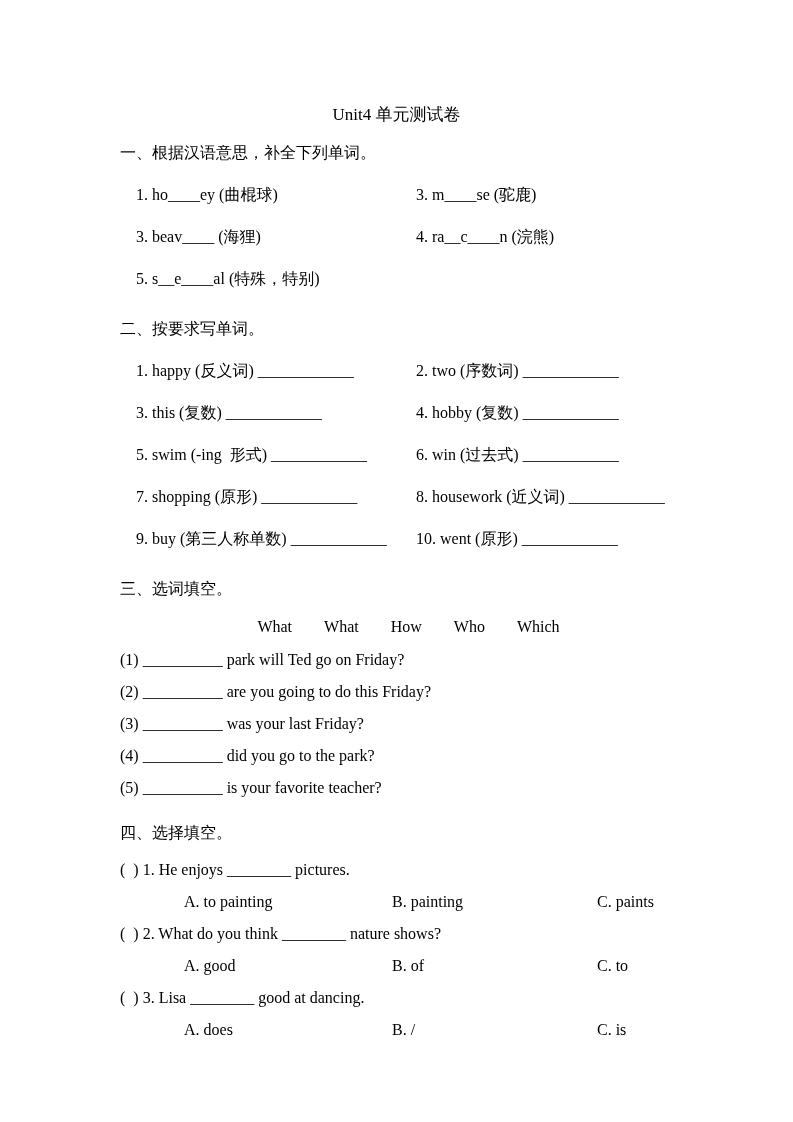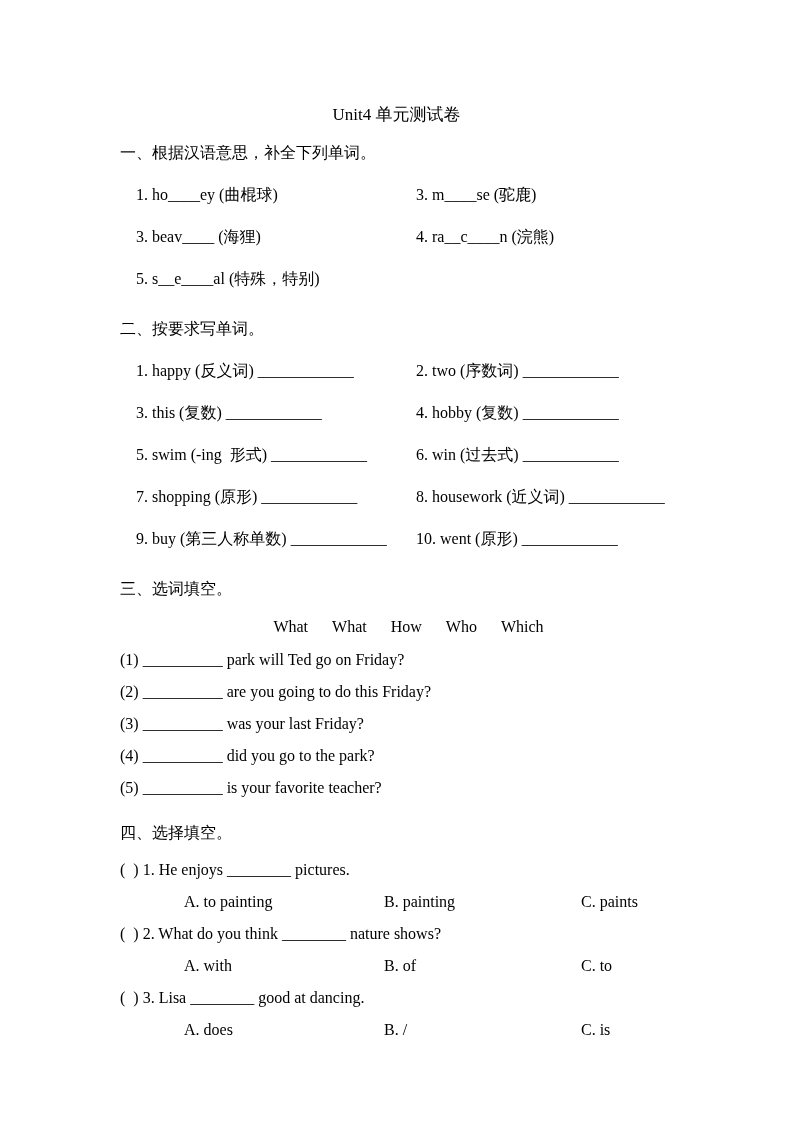--- a/index.html
+++ b/index.html
@@ -41,27 +41,28 @@
   .gap-top {
     margin-top: 8px;
   }
   .cols2 {
     display: grid;
     grid-template-columns: 280px 1fr;
   }
   .wordbank {
     display: flex;
     justify-content: center;
-    gap: 8px;
+    gap: 16px;
     line-height: 34px;
   }
   .options {
     display: grid;
     grid-template-columns: 200px 197px 1fr;
     padding-left: 48px;
+    gap: 8px;
   }
   .cell, .opt, .wb-word {
     white-space: pre-wrap;
     margin-left: 16px;
   }
 </style>
 </head>
 <body>
 
 <div class="page">
@@ -121,21 +122,21 @@
 
   <div class="row-sm">(  ) 1. He enjoys ________ pictures.</div>
   <div class="row-sm options">
     <span class="opt">A. to painting</span>
     <span class="opt">B. painting</span>
     <span class="opt">C. paints</span>
   </div>
 
   <div class="row-sm">(  ) 2. What do you think ________ nature shows?</div>
   <div class="row-sm options">
-    <span class="opt">A. with</span>
+    <span class="opt">A. good</span>
     <span class="opt">B. of</span>
     <span class="opt">C. to</span>
   </div>
 
   <div class="row-sm">(  ) 3. Lisa ________ good at dancing.</div>
   <div class="row-sm options">
     <span class="opt">A. does</span>
     <span class="opt">B. /</span>
     <span class="opt">C. is</span>
   </div>

